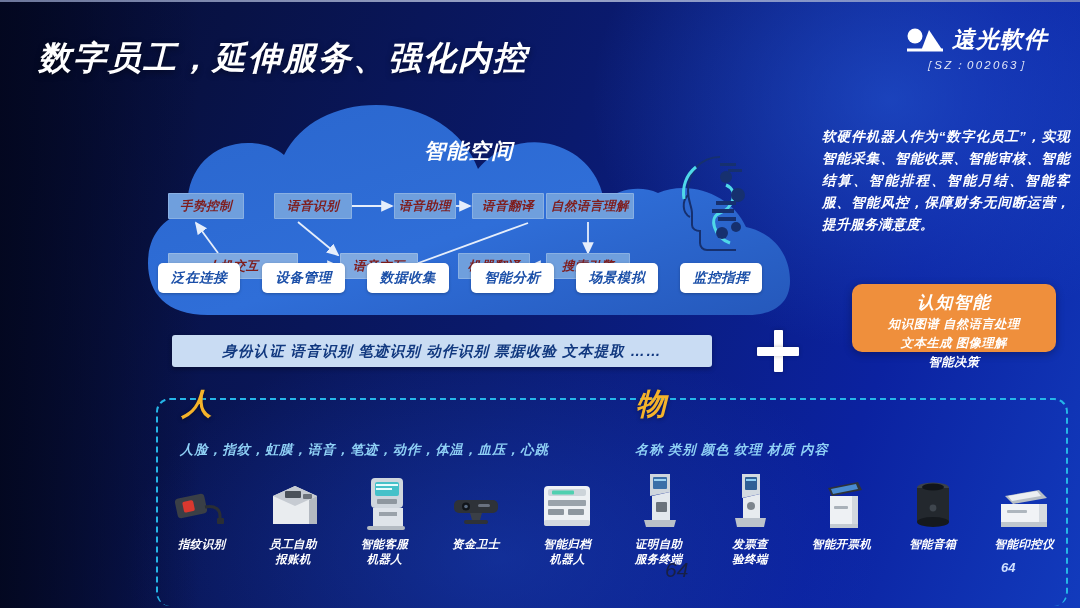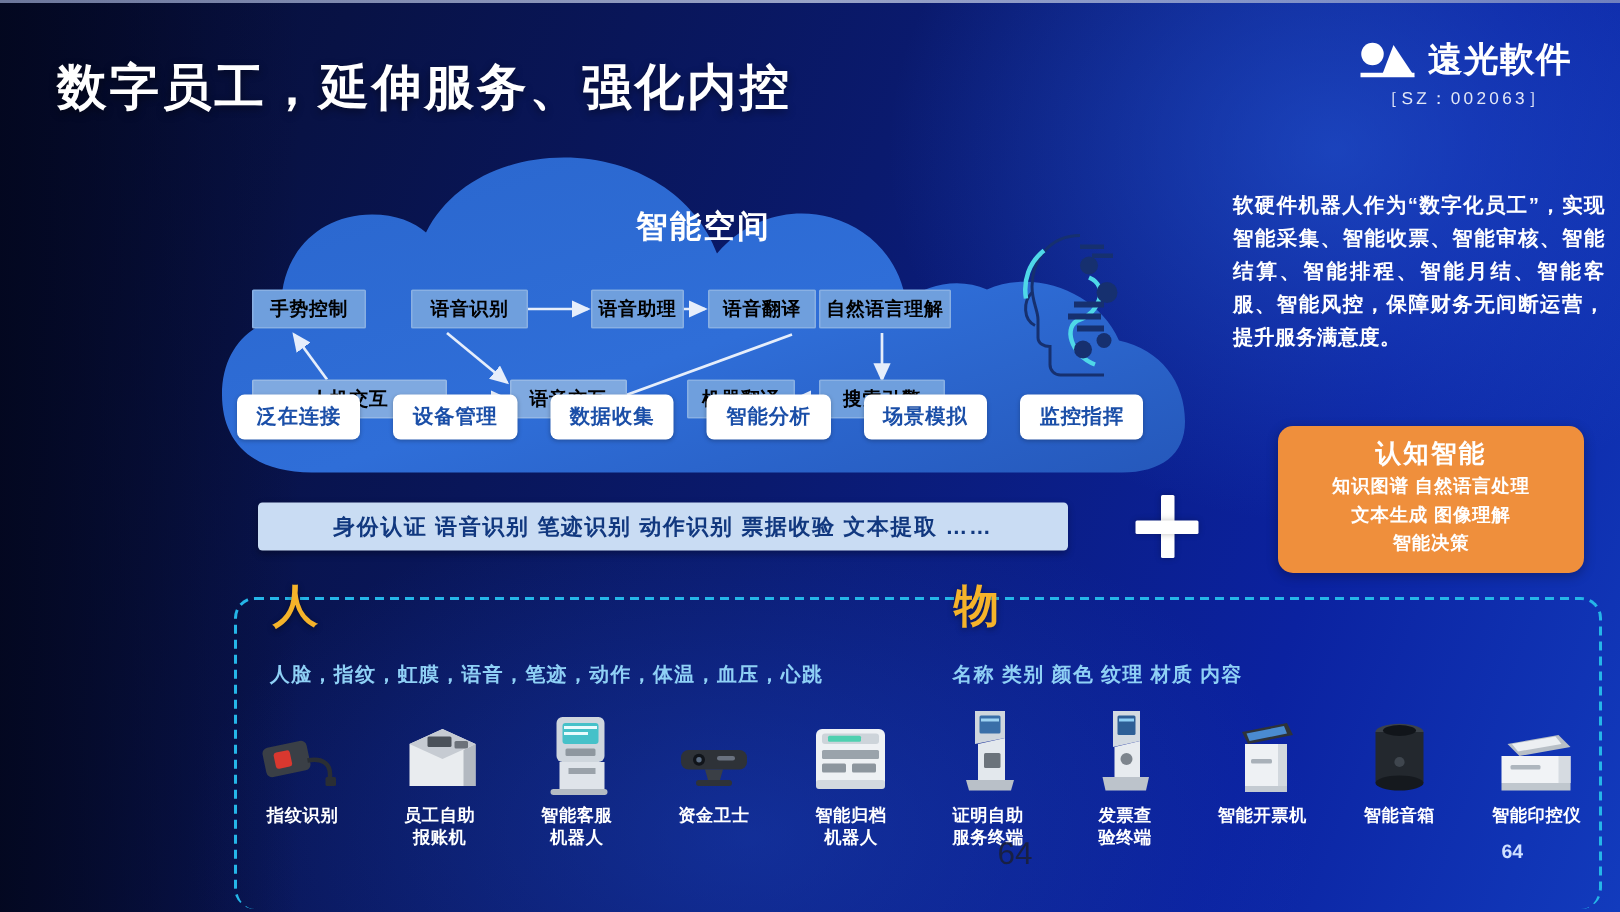--- a/index.html
+++ b/index.html
@@ -4,20 +4,21 @@
 <style>
   * { box-sizing: border-box; margin: 0; padding: 0; }
   html, body {
     width: 1080px; height: 608px; overflow: hidden;
     font-family: "Liberation Sans", "DejaVu Sans", sans-serif;
   }
   #slide {
     position: relative; width: 1080px; height: 608px;
     background: linear-gradient(110deg, #050c33 0%, #081245 18%, #0a1a6e 48%, #0b22a0 78%, #123bbd 100%);
     overflow: hidden;
+    font-style: italic;
   }
   
   .glow-a {
     position:absolute; right:-120px; top:-160px; width:620px; height:520px;
     background: radial-gradient(ellipse at center, rgba(40,95,220,0.55) 0%, rgba(30,70,190,0.0) 68%);
     pointer-events:none;
   }
   .glow-b {
     position:absolute; left:120px; bottom:-180px; width:760px; height:460px;
     background: radial-gradient(ellipse at center, rgba(28,70,190,0.45) 0%, rgba(10,25,90,0.0) 70%);
@@ -62,21 +63,21 @@
   .cloud svg { display:block; }
   .cloud-title {
     position:absolute; left:0; top:34px; width:642px; text-align:center;
     font-size:21px; font-weight:700; color:#fff; letter-spacing:1.5px;
   }
   .ai-head { position:absolute; right:28px; top:48px; width:86px; height:104px; }
 
   
   .flow { position:absolute; left:0; top:0; width:642px; height:232px; }
   .fbox {
-    position:absolute; background:#6f9fdd; color:#000000;
+    position:absolute; background:#6f9fdd; color:#7f1d1d;
     font-size:12.5px; font-weight:700; letter-spacing:.5px;
     display:flex; align-items:center; justify-content:center;
     height:26px; border-radius:1px;
     box-shadow: inset 0 0 0 1px rgba(255,255,255,.18);
   }
   .fbox.light { background:#7fa9e0; }
 
   
   .pills { position:absolute; left:158px; top:263px; width:630px; display:flex; gap:22px; }
   .pill {
@@ -103,21 +104,21 @@
   .plus:before { left:17px; top:0; width:9px; height:42px; }
   .plus:after  { left:0; top:17px; width:42px; height:9px; }
 
   
   .rtext {
     position:absolute; left:822px; top:126px; width:248px;
     color:#ffffff; font-size:13.6px; line-height:22px; font-weight:700;
     letter-spacing:.4px; text-align:justify;
   }
   .cogbox {
-    position:absolute; left:852px; top:284px; width:204px; height:98px;
+    position:absolute; left:852px; top:284px; width:204px; height:68px;
     background:#ef8f3c; border-radius:10px; color:#fff; text-align:center;
     padding-top:7px; box-shadow:0 2px 8px rgba(0,0,0,.3);
   }
   .cog-title { font-size:17px; font-weight:700; letter-spacing:1.5px; }
   .cog-line { font-size:12.2px; font-weight:700; line-height:18px; letter-spacing:.6px; margin-top:1px; }
 
   
   .dashbox {
     position:absolute; left:156px; top:398px; width:912px; height:208px;
     border:2px dashed #25b6e8; border-radius:14px;

